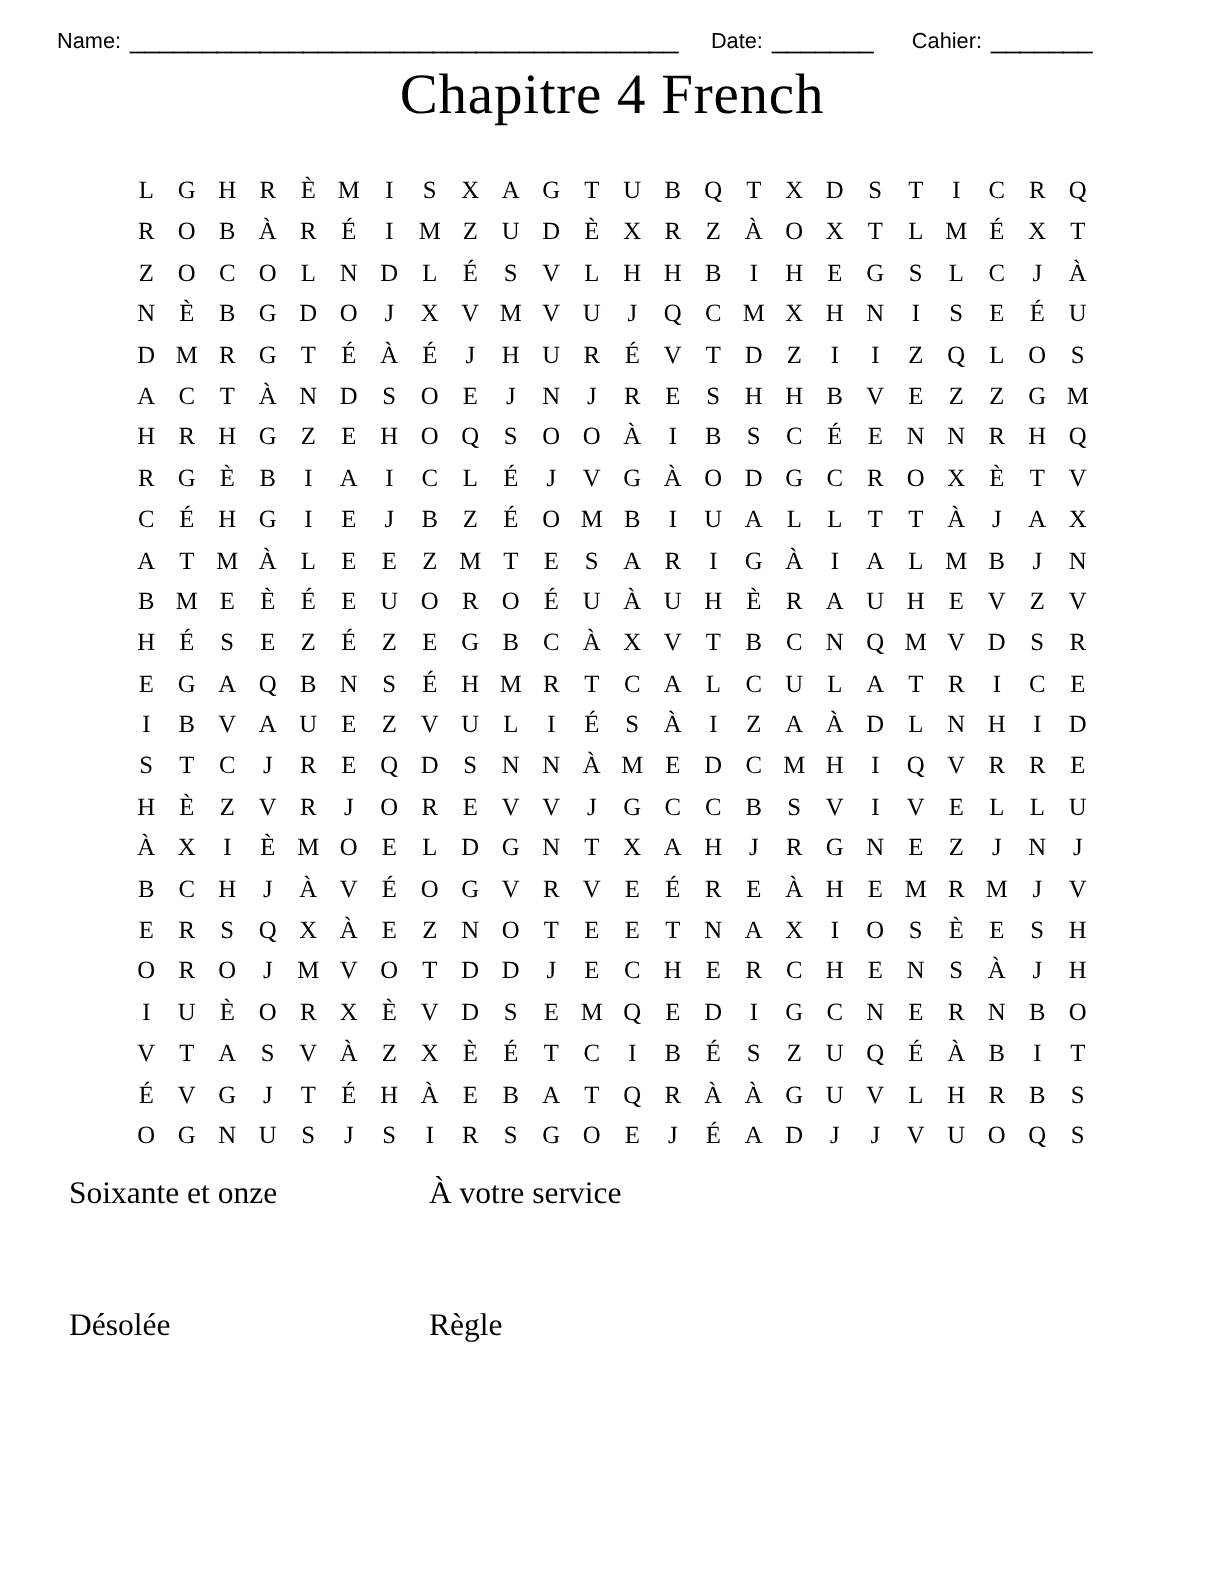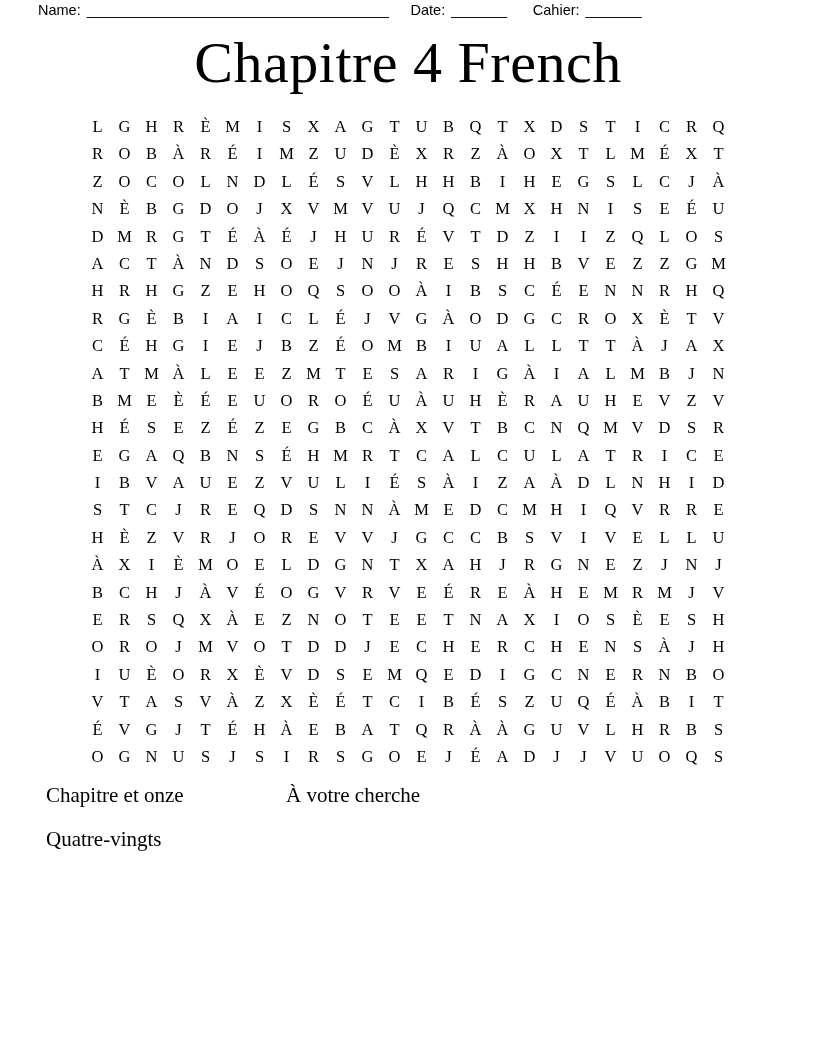--- a/index.html
+++ b/index.html
@@ -29,38 +29,39 @@
     font-size: 14.5px;
     white-space: nowrap;
   }
   .hdr-label {
     font-family: "Liberation Sans", sans-serif;
     font-size: 14.5px;
     line-height: 20px;
   }
   .hdr-rule {
     font-family: "Liberation Sans", sans-serif;
-    font-size: 15px;
+    font-size: 18px;
     line-height: 20px;
     letter-spacing: -0.4px;
+    margin-top: 16px;
   }
   .sp-name  { margin-left: 38px; }
   .sp-gap1  { width: 22px; display: inline-block; }
   .sp-gap2  { width: 26px; display: inline-block; }
   .hdr-pad  { display: inline-block; width: 6px; }
 
   
   .title {
     position: absolute;
     top: 34px;
     left: 0;
     width: 816px;
     text-align: center;
     font-family: "Liberation Serif", serif;
-    font-size: 58px;
+    font-size: 38px;
     font-weight: 400;
     line-height: 58px;
     letter-spacing: 0.5px;
   }
 
   
   .grid {
     position: absolute;
     top: 113px;
     left: 84px;
@@ -744,21 +745,22 @@
       <span class="cell">V</span>
       <span class="cell">U</span>
       <span class="cell">O</span>
       <span class="cell">Q</span>
       <span class="cell">S</span>
     </div>
   </div>
 
 <div class="wordlist" id="word-list">
     <div class="word-row">
-      <div class="word-cell">Chapitre et onze</div>
-      <div class="word-cell col2">À votre cherche</div>
+      <div class="word-cell">Soixante et onze</div>
+      <div class="word-cell col2">À votre service</div>
     </div>
     <div class="word-row">
-      <div class="word-cell">Quatre-vingts</div>
     </div>
     <div class="word-row">
+      <div class="word-cell">Désolée</div>
+      <div class="word-cell">Règle</div>
     </div>
   </div>
 
 </body></html>

